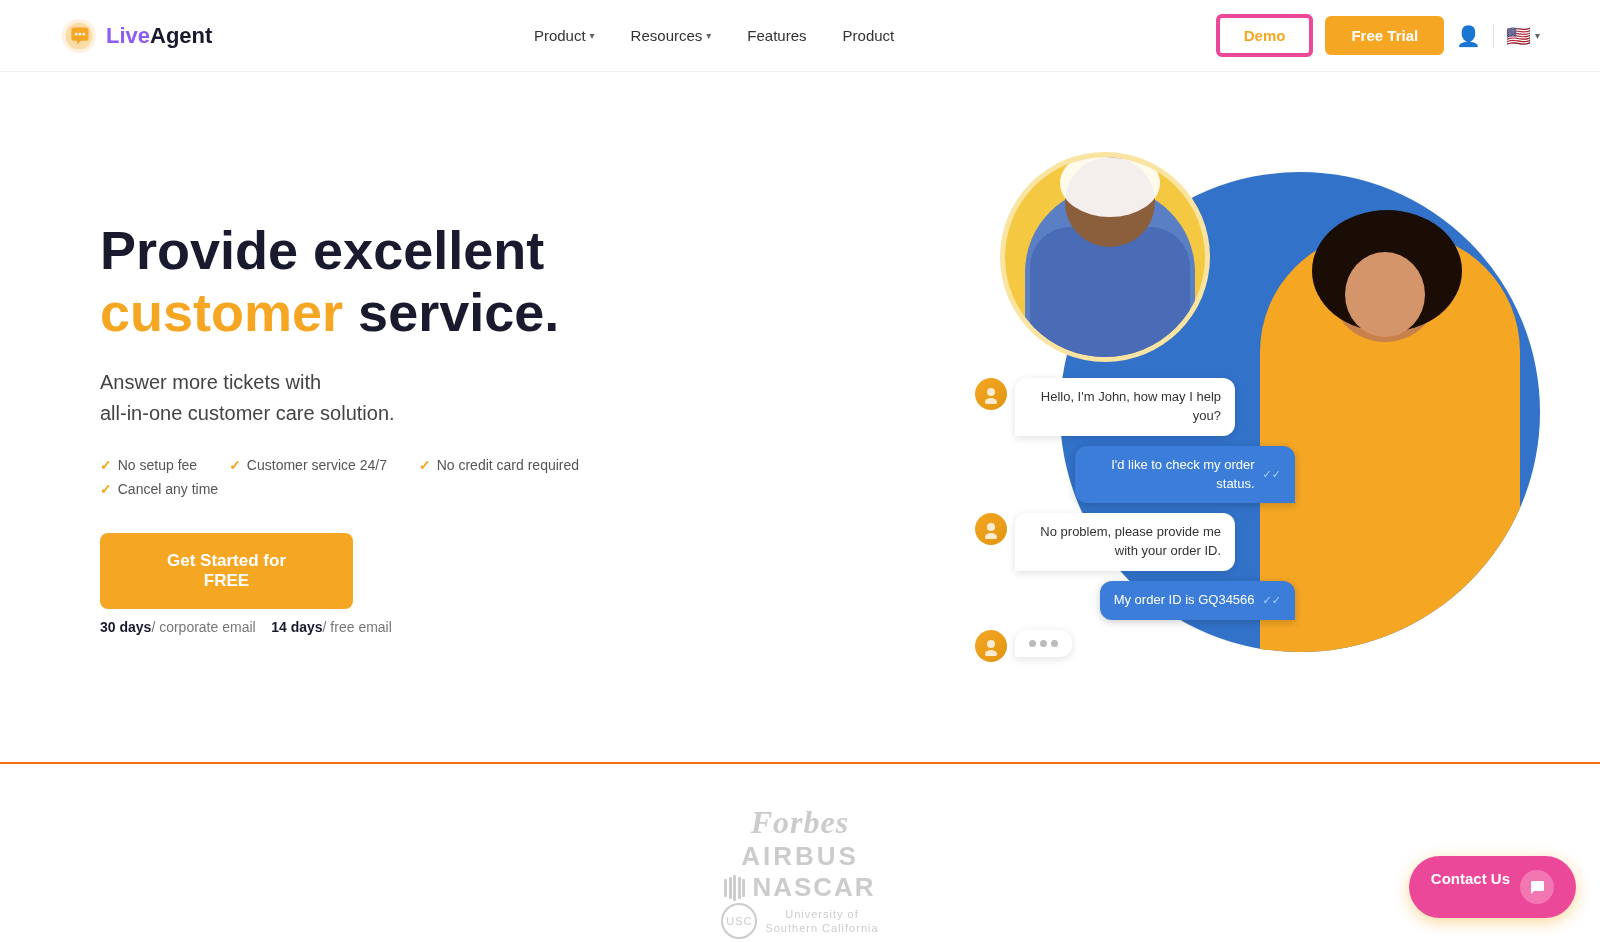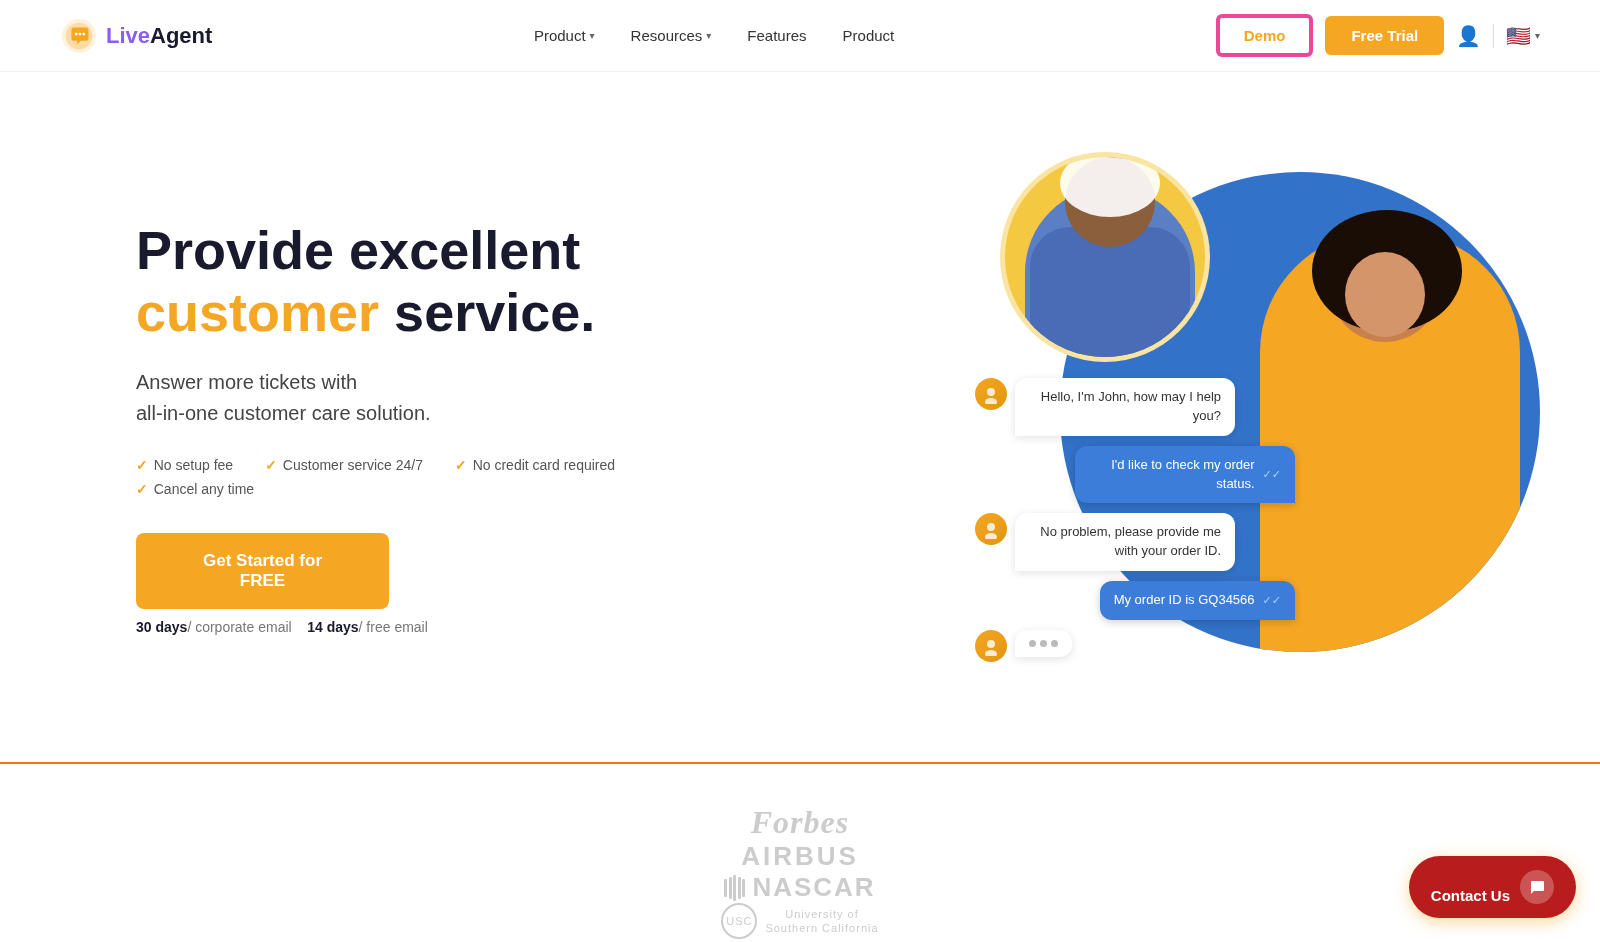--- a/index.html
+++ b/index.html
@@ -30,21 +30,21 @@
     .nav-user-icon { font-size: 20px; color: #444; cursor: pointer; }
     .nav-divider { width: 1px; height: 24px; background: #ddd; }
     .lang-selector { display: flex; align-items: center; gap: 4px; cursor: pointer; font-size: 14px; color: #444; }
     .flag { font-size: 20px; }
 
     
     .hero {
       display: flex; align-items: center; justify-content: space-between;
       padding: 60px 60px 40px 100px; min-height: 680px;
     }
-    .hero-left { max-width: 530px; margin-left: 36px; }
+    .hero-left { max-width: 530px; }
     .hero-title { font-size: 54px; font-weight: 800; line-height: 1.15; color: #1a1a2e; margin-bottom: 24px; }
     .hero-title .highlight { color: #f5a623; }
     .hero-subtitle { font-size: 20px; color: #444; line-height: 1.55; margin-bottom: 28px; }
     .hero-checks { display: flex; flex-wrap: wrap; gap: 8px 32px; margin-bottom: 36px; }
     .check-item { font-size: 14px; color: #555; display: flex; align-items: center; gap: 6px; }
     .check-mark { color: #f5a623; font-weight: 700; }
     .btn-get-started {
       background: #f5a623; border: none; color: #fff;
       padding: 18px 48px; border-radius: 8px; font-size: 17px; font-weight: 700; cursor: pointer;
       width: 253px; display: block;
@@ -80,24 +80,24 @@
       flex-direction: column;
     }
     .brand-item { font-size: 28px; font-weight: 800; color: #ccc; letter-spacing: 1px; }
     .brand-item.forbes { font-family: Georgia, serif; font-style: italic; font-size: 32px; }
     .brand-item.airbus { letter-spacing: 2px; font-size: 26px; }
     .nascar-bars { display: flex; gap: 1px; align-items: center; }
 
     
     .contact-us-btn {
       position: fixed; bottom: 24px; right: 24px;
-      background: #b91c1c; color: #fff; border: none;
+      background: #ec4899; color: #fff; border: none;
       border-radius: 50px; padding: 14px 22px 14px 22px;
       font-size: 15px; font-weight: 600; cursor: pointer;
-      display: flex; align-items: flex-end; gap: 10px;
+      display: flex; align-items: flex-start; gap: 10px;
       box-shadow: 0 4px 16px rgba(245,166,35,0.45);
       z-index: 200;
     }
     .contact-icon-circle {
       width: 34px; height: 34px; border-radius: 50%;
       background: rgba(255,255,255,0.25);
       display: flex; align-items: center; justify-content: center; font-size: 16px;
     }
 
     

